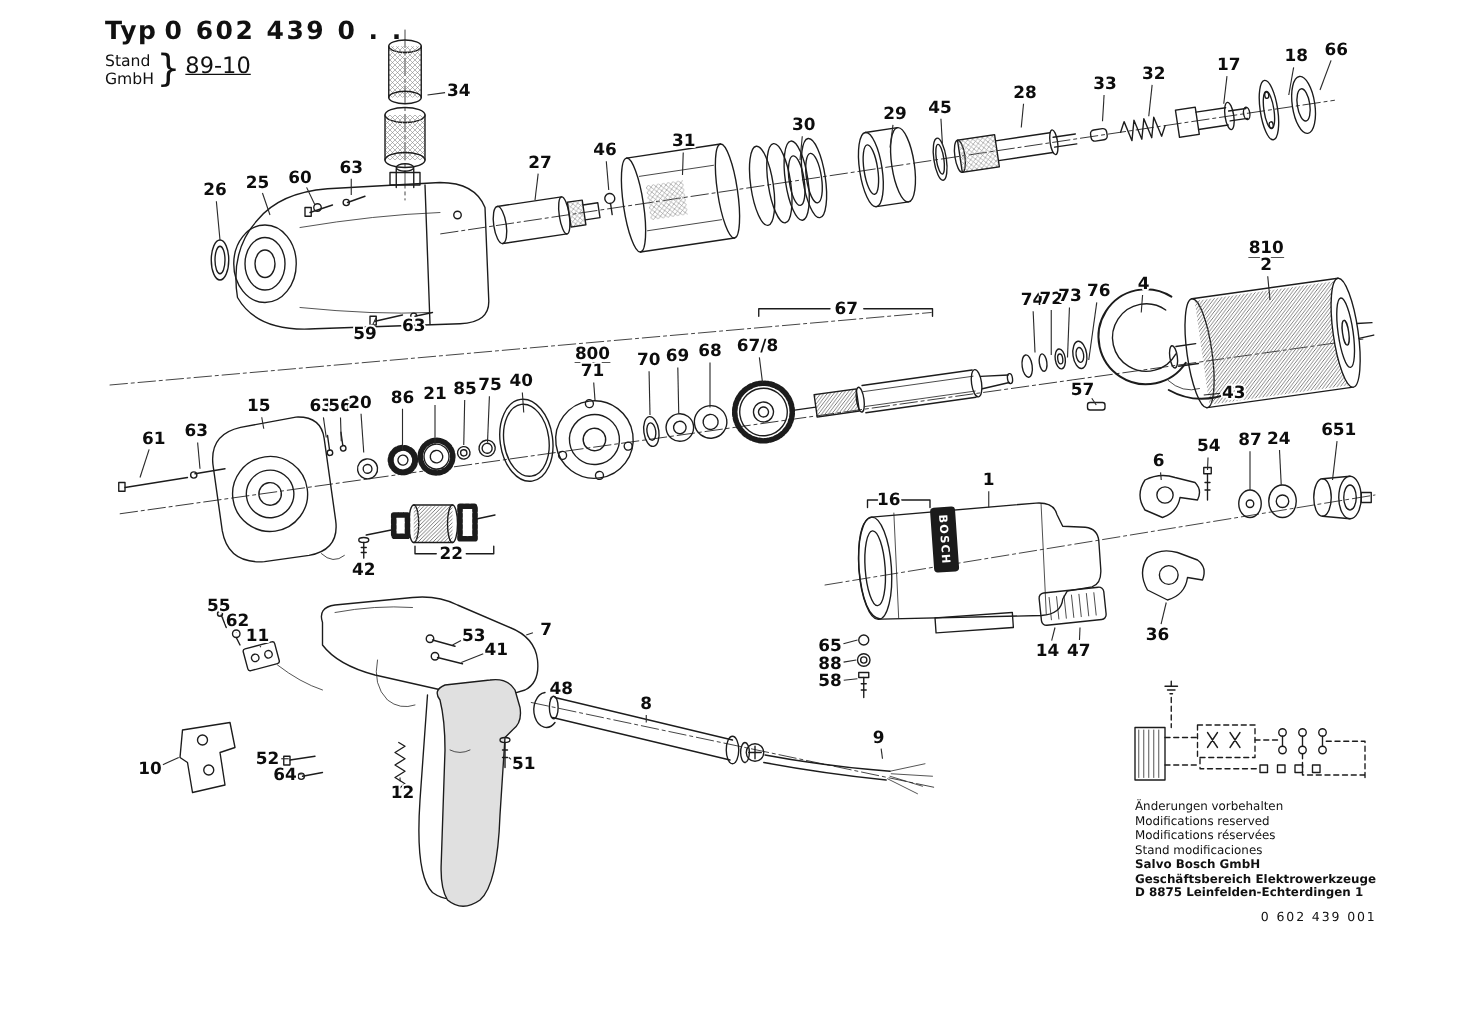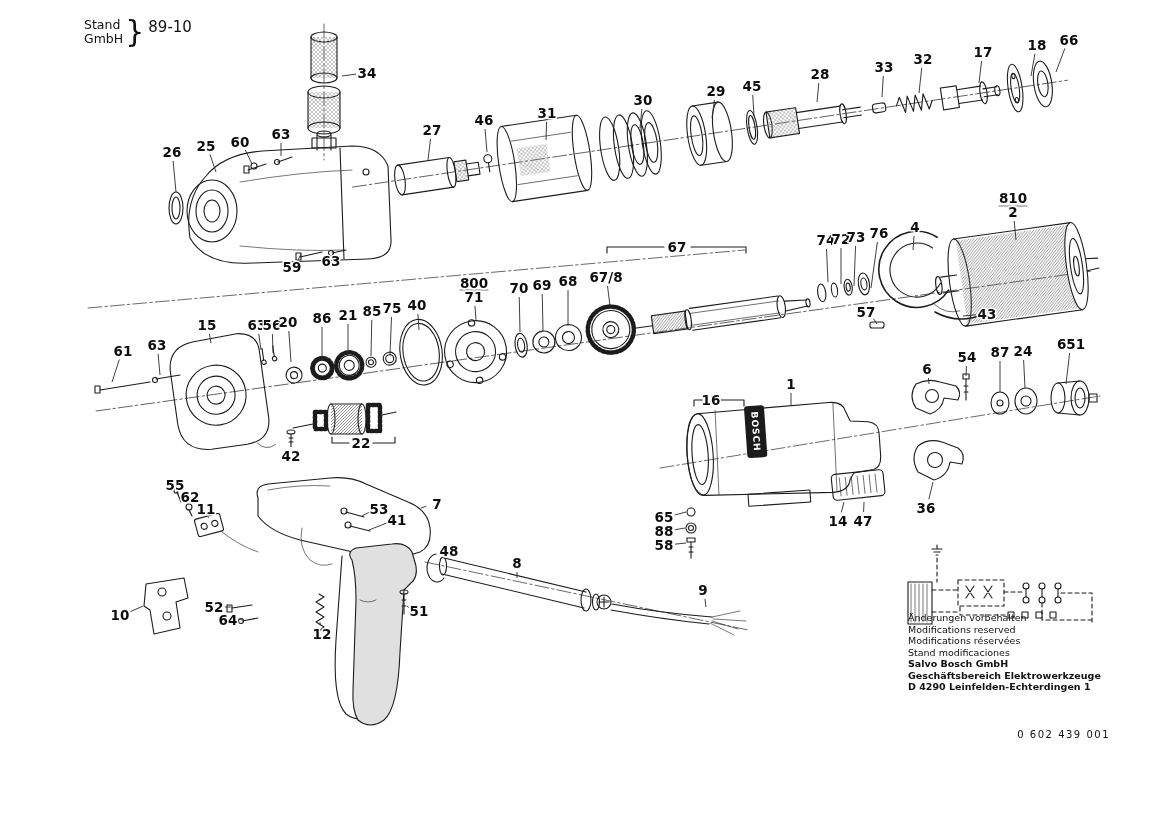--- a/index.html
+++ b/index.html
@@ -7,49 +7,52 @@
     position:relative; width:1169px; height:826px; background:#ffffff;
     overflow:hidden; font-family:"DejaVu Sans", sans-serif; color:#111;
   }
   
   .header { position:absolute; left:84px; top:12px; }
   .type-line { font-size:20px; font-weight:bold; letter-spacing:1px; white-space:nowrap; }
   .type-line .num { margin-left:6px; letter-spacing:2px; }
   .stand-block { margin-top:6px; display:flex; align-items:flex-start; }
   .stand-labels { display:flex; flex-direction:column; font-size:12.5px; line-height:14px; }
   .brace { font-size:30px; font-weight:400; margin:0 4px 0 2px; line-height:28px; }
-  .issue-value { font-size:15px; }
+  .issue-value { font-size:18px;text-decoration:underline; }
   
   svg.layer { position:absolute; left:0; top:0; }
   g.part { fill:none; stroke:#1c1c1c; stroke-width:1.1; stroke-linecap:round; stroke-linejoin:round; }
   .thin  { stroke-width:0.6; }
   .thick { stroke-width:1.6; }
   .gear  { stroke-dasharray:2.5 2; stroke-width:4.5; fill:none; }
   .axis  { stroke:#2a2a2a; stroke-width:0.7; stroke-dasharray:14 3 2.5 3; fill:none; }
   .dash  { stroke-dasharray:4 3; }
   .shade { fill:#e0e0e0; }
   .bosch { fill:#ffffff; stroke:none; font:bold 9px "DejaVu Sans", sans-serif; letter-spacing:1px; text-anchor:middle; }
   
   .part-num {
     font:bold 13.5px "DejaVu Sans", sans-serif; fill:#0d0d0d;
     text-anchor:middle; paint-order:stroke; stroke:#ffffff; stroke-width:3px; stroke-linejoin:round;
   }
   .leader { stroke:#2a2a2a; stroke-width:0.9; }
   
-  .footer { position:absolute; left:908px; top:612px; width:220px; font-size:9.5px; line-height:11.5px; }
+  .footer { position:absolute; left:908px; top:640px; width:220px; font-size:9.5px; line-height:11.5px; }
   .footer .bold { font-weight:bold; }
-  .doc-number { position:absolute; left:1000px; top:729px; width:110px; text-align:right;
+  .doc-number { position:absolute; left:1000px; top:729px; width:110px; text-align:center;
     font-size:10px; letter-spacing:1.5px; }
 </style>
 </head>
 <body>
 
 <div class="page">
 
   <div class="header">
+    <div class="type-line">
+      <span>Typ</span><span class="num">0 602 439 0 . .</span>
+    </div>
     <div class="stand-block">
       <div class="stand-labels">
         <span>Stand</span>
         <span>GmbH</span>
       </div>
       <span class="brace">}</span>
       <span class="issue-value">89-10</span>
     </div>
   </div>
 
@@ -519,17 +522,17 @@
       <text x="419" y="611" class="part-num" dominant-baseline="central">51</text>
     </svg>
 
   <div class="footer">
     <div>Änderungen vorbehalten</div>
     <div>Modifications reserved</div>
     <div>Modifications réservées</div>
     <div>Stand modificaciones</div>
     <div class="bold">Salvo Bosch GmbH</div>
     <div class="bold">Geschäftsbereich Elektrowerkzeuge</div>
-    <div class="bold">D 4290 Leinfelden-Echterdingen 1</div>
+    <div class="bold">D 8875 Leinfelden-Echterdingen 1</div>
   </div>
   <div class="doc-number">0 602 439 001</div>
 
 </div>
 
 </body></html>

